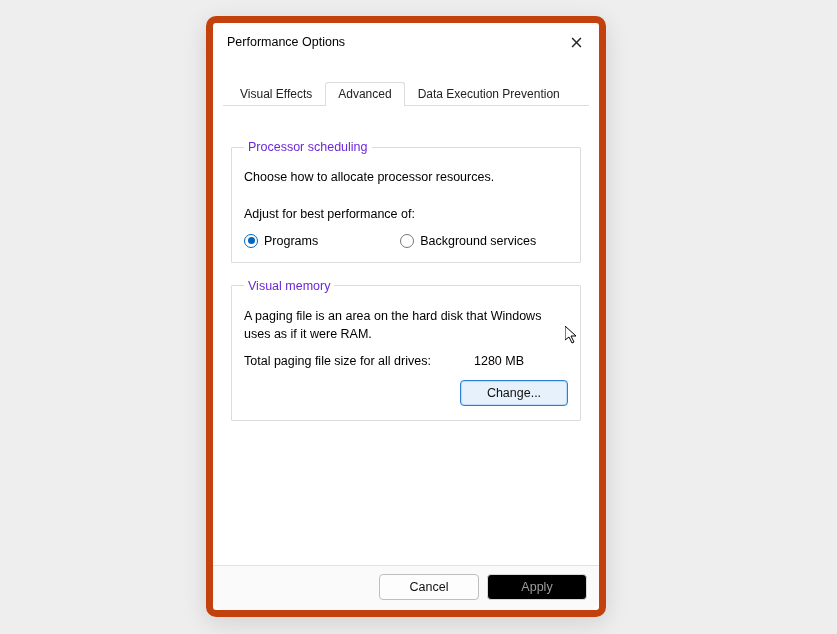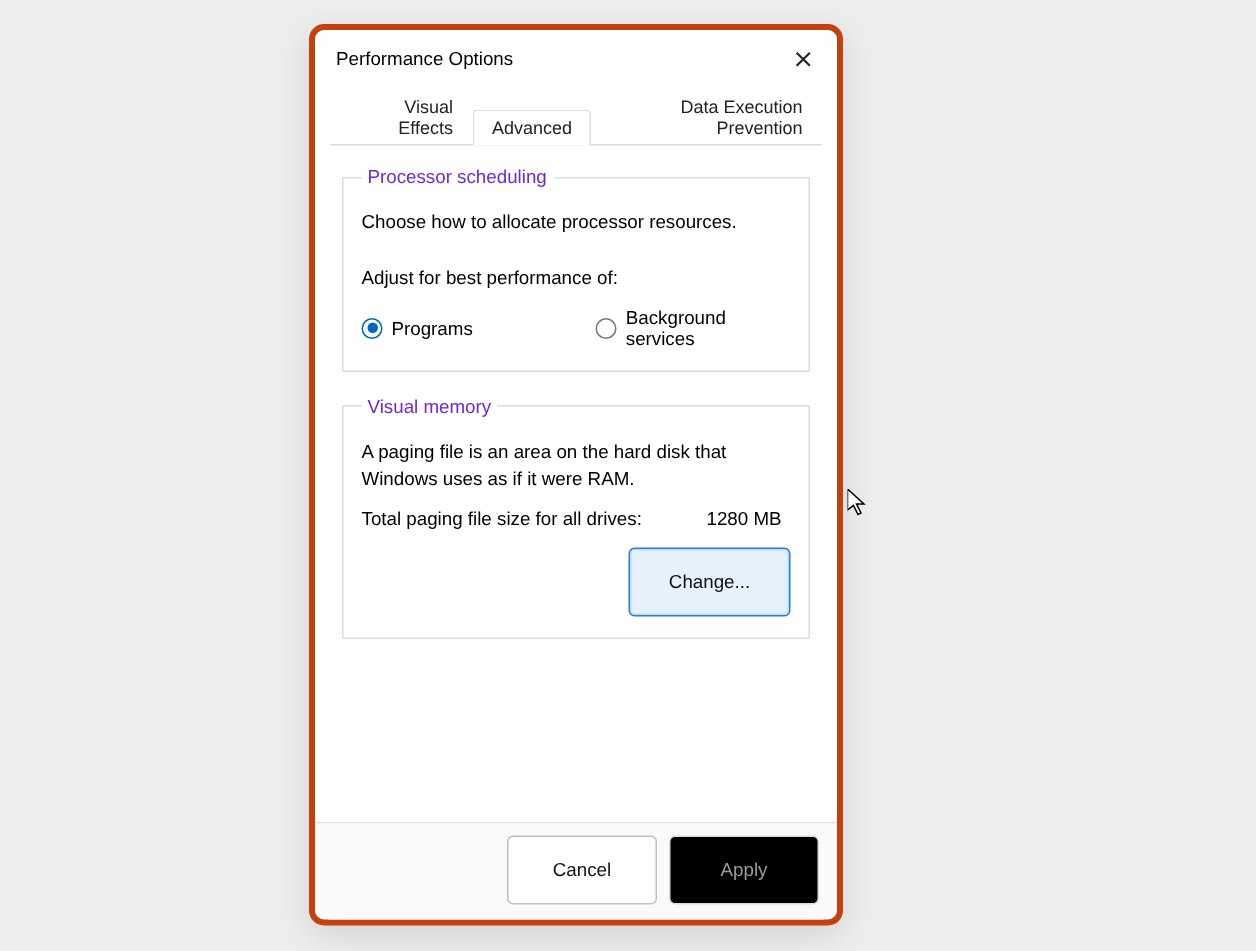--- a/index.html
+++ b/index.html
@@ -10,29 +10,30 @@
     background: #eeeeee;
     font-family: "Segoe UI", Tahoma, sans-serif;
     font-size: 12.5px;
     color: #000;
     overflow: hidden;
   }
   .dialog {
     position: absolute;
     left: 206px;
     top: 16px;
-    width: 356px;
+    width: 400px;
     height: 601px;
     background: #ffffff;
-    border: 4px solid #c2410c;
+    border: 7px solid #c2410c;
     border-radius: 10px;
     box-shadow: 0 6px 24px rgba(0,0,0,0.12);
     display: flex;
     flex-direction: column;
     box-sizing: border-box;
+    gap: 20px;
   }
   
   .titlebar {
     flex: 0 0 auto;
     padding: 8px 10px 6px 14px;
     display: flex;
     align-items: center;
     justify-content: space-between;
   }
   .titlebar .title {
@@ -134,21 +135,21 @@
   }
   .vm-size-row .lbl { flex: 0 0 230px; }
   .vm-size-row .val { flex: 1 1 auto; }
   .change-row {
     margin-top: 12px;
     display: flex;
     justify-content: flex-end;
   }
   .btn {
     min-width: 78px;
-    padding: 13px 14px;
+    padding: 3px 14px;
     border: 1px solid #bfbfbf;
     border-radius: 4px;
     background: #fdfdfd;
     font-family: inherit;
     font-size: 12.5px;
     color: #111;
     cursor: default;
     user-select: none;
     text-align: center;
     line-height: 18px;

